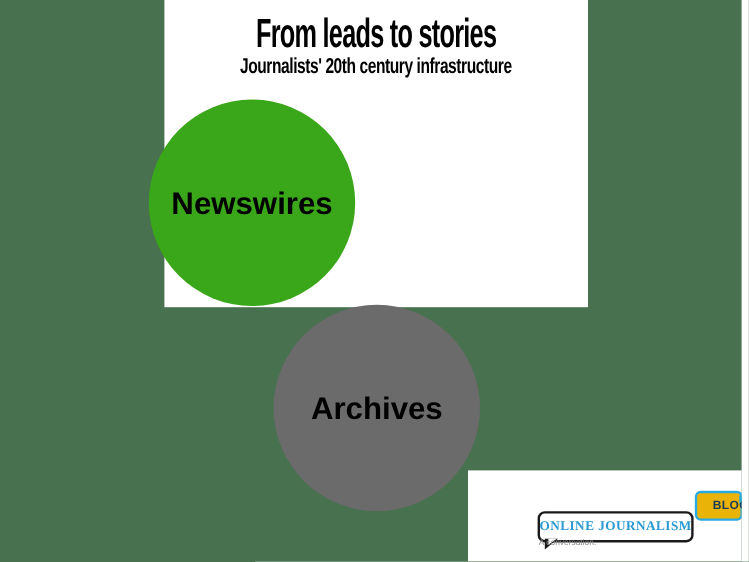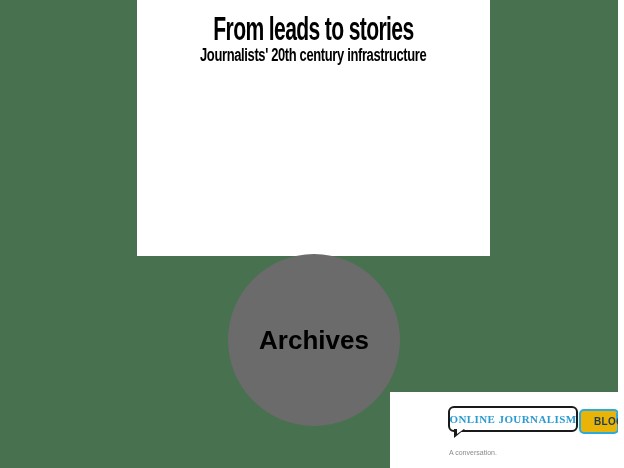--- a/index.html
+++ b/index.html
@@ -67,21 +67,21 @@
   .circle-archives  { left: 228px; top: 254px; width: 172px; height: 172px; }
 
   .logo-panel {
     position: absolute;
     left: 390px; top: 392px;
     width: 234px; height: 76px;
     background: #ffffff;
   }
   .oj-box {
     position: absolute;
-    left: 58px; top: 14px;
+    left: 58px; top: 34px;
     width: 130px; height: 26px;
     border: 2px solid #1a1a1a;
     border-radius: 6px;
     box-sizing: border-box;
     display: flex;
     align-items: center;
     justify-content: center;
     background: #ffffff;
   }
   .oj-text {
@@ -144,20 +144,23 @@
 <div class="stage" style="background-color: rgb(72, 113, 79);">
 
   <div class="content-panel" style="background-color: rgb(255, 255, 255);"></div>
 
   <div class="header">
     <div class="title" style="color: rgb(0, 0, 0);">From leads to stories</div>
     <br>
     <div class="subtitle" style="color: rgb(0, 0, 0);">Journalists' 20th century infrastructure</div>
   </div>
 
+  <div class="circle circle-newswires" style="background-color: rgb(58, 166, 25);">
+    <span class="circle-label" style="color: rgb(0, 0, 0);">Newswires</span>
+  </div>
 
 
   <div class="circle circle-archives" style="background-color: rgb(107, 107, 107);">
     <span class="circle-label" style="color: rgb(0, 0, 0);">Archives</span>
   </div>
 
   <div class="logo-panel" style="background-color: rgb(255, 255, 255);">
 
     <div class="oj-box" style="border-color: rgb(26, 26, 26);">
       <span class="oj-text" style="color: rgb(42, 154, 211);">ONLINE JOURNALISM</span>

